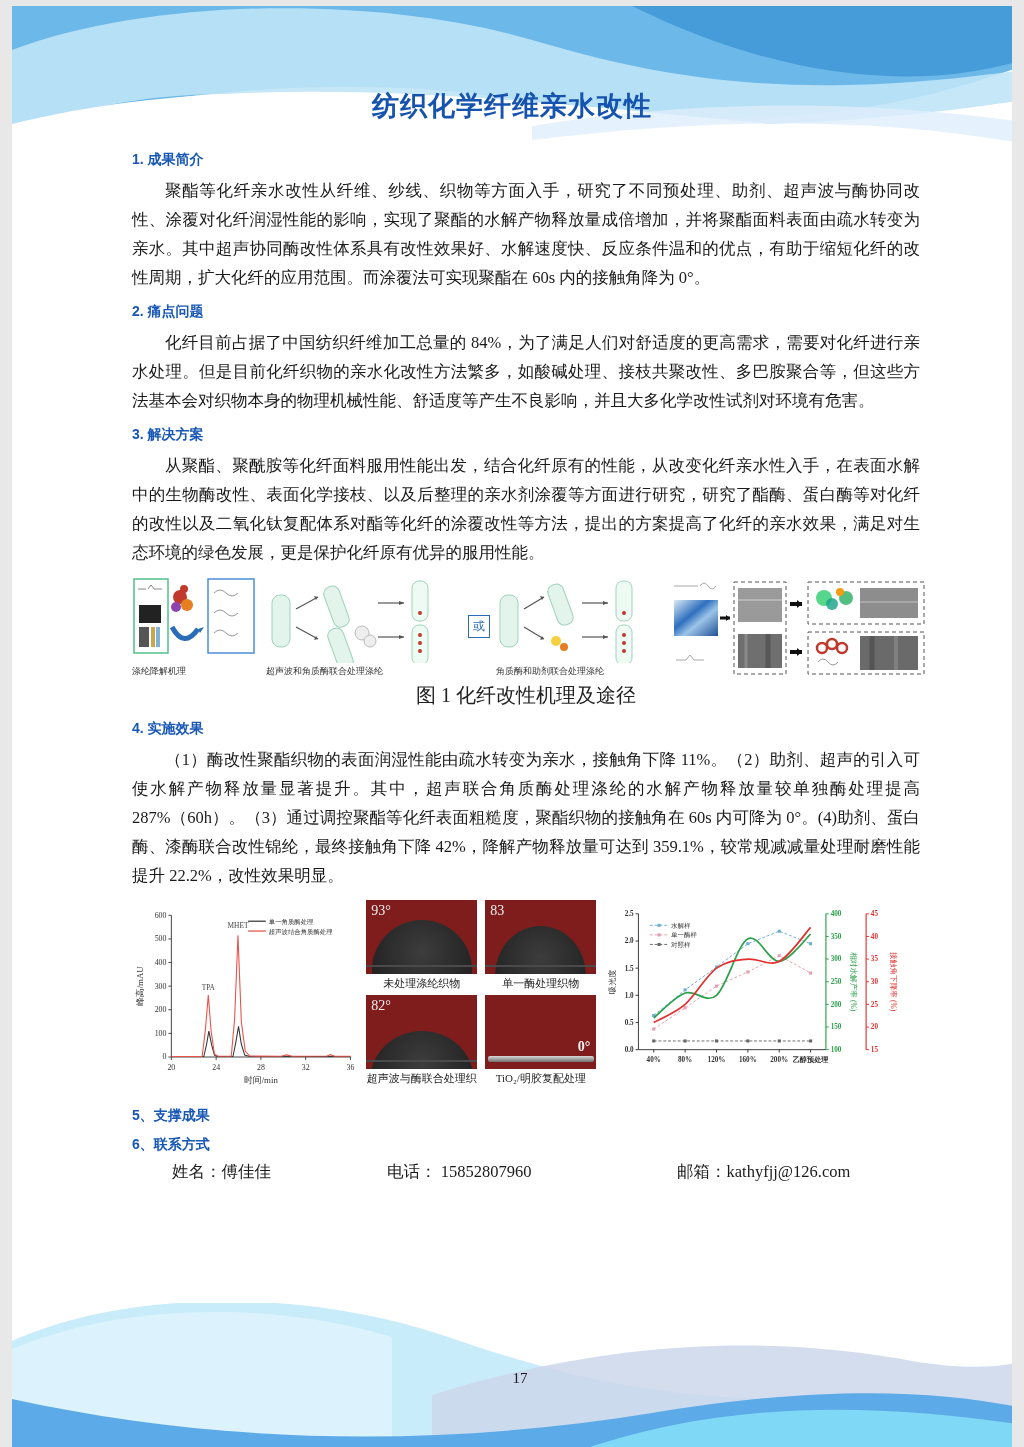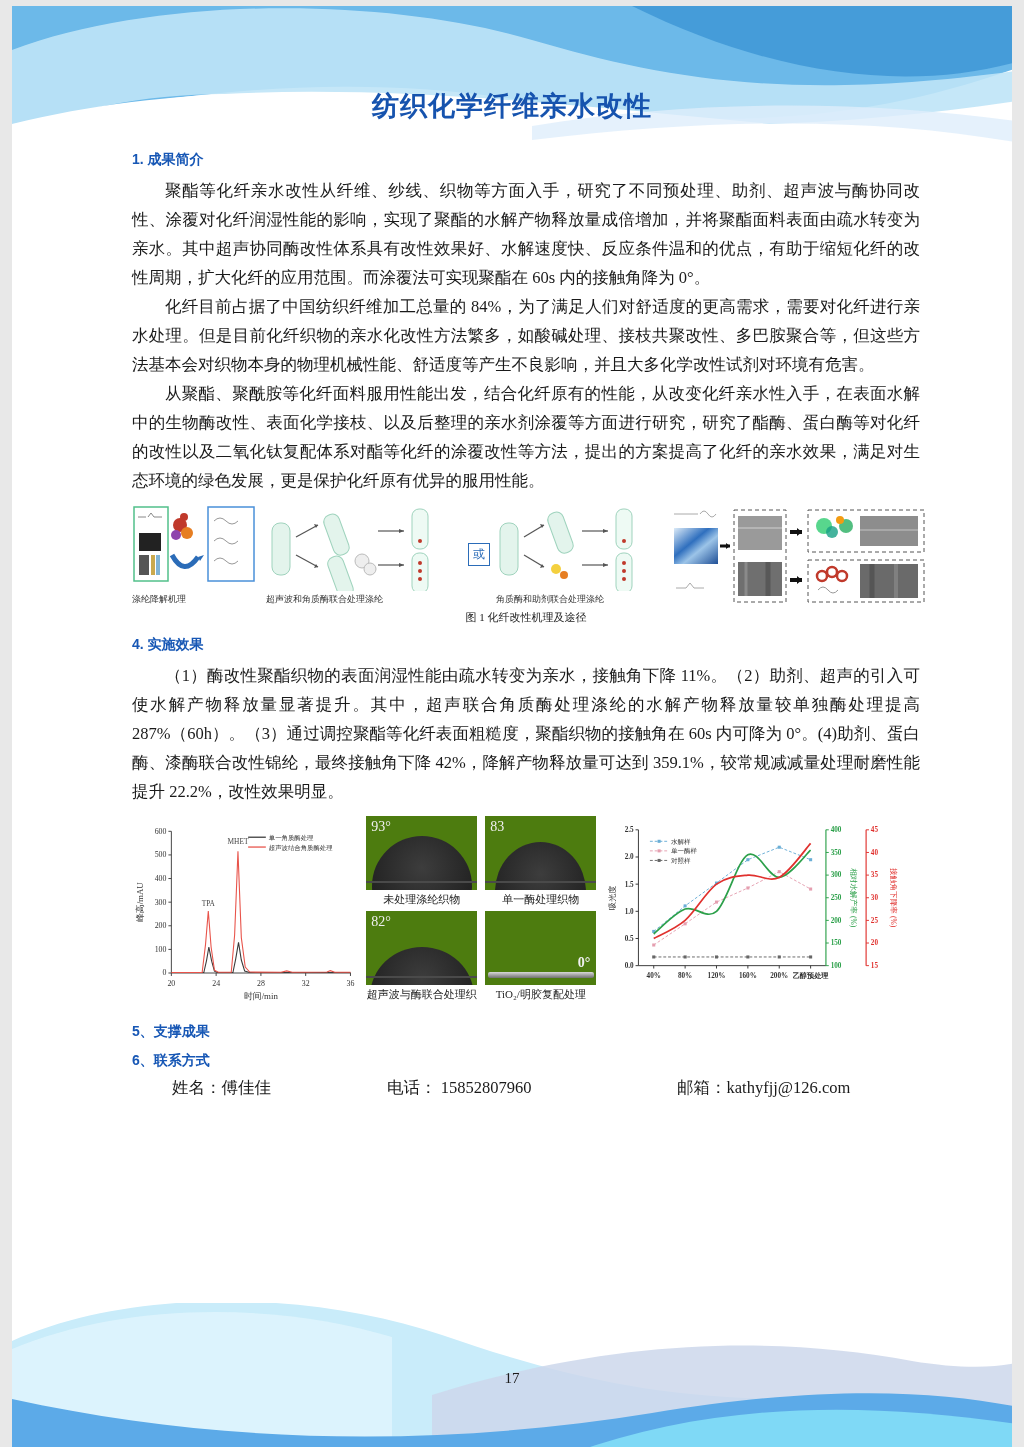--- a/index.html
+++ b/index.html
@@ -8,45 +8,45 @@
   .wave-top,.wave-bottom{position:absolute;left:0;width:1024px;pointer-events:none;}
   .wave-top{top:0;}
   .wave-bottom{bottom:0;}
   .doc-title{position:absolute;top:82px;left:0;width:100%;text-align:center;
              font-family:"Liberation Sans",sans-serif;font-weight:bold;font-size:27px;
              color:#1653ae;letter-spacing:1px;z-index:5;}
   .content{position:absolute;top:134px;left:120px;width:788px;z-index:4;}
   .sec-head{font-family:"Liberation Sans",sans-serif;font-weight:bold;font-size:14px;
             color:#1757b5;margin:11px 0 7px 0;}
   .para{font-size:16.5px;line-height:29px;text-align:justify;text-indent:2em;margin:0;}
-  .fig-caption{text-align:center;font-size:11px;margin:4px 0 2px 0;color:#222;}
+  .fig-caption{text-align:center;font-size:20px;margin:4px 0 2px 0;color:#222;}
   
   .fig1-row{display:flex;align-items:flex-end;gap:6px;margin:8px 0 0 0;}
   .fig1-panel{display:flex;flex-direction:column;align-items:flex-start;}
   .fig1-label{font-size:9px;color:#333;margin-top:2px;white-space:nowrap;}
   .or-box{border:1px solid #2b6cb8;color:#2b6cb8;font-size:12px;padding:2px 4px;margin-bottom:40px;}
   
   .fig2-row{display:flex;gap:8px;margin:10px 0 0 0;align-items:flex-start;}
   .photo-grid{display:grid;grid-template-columns:111px 111px;grid-column-gap:8px;grid-row-gap:4px;width:230px;}
   .photo-cell{display:flex;flex-direction:column;align-items:center;}
-  .photo{position:relative;width:111px;height:74px;background:#4d7c0f;overflow:hidden;}
+  .photo{position:relative;width:111px;height:74px;background:#7f1d1d;overflow:hidden;}
   .dome{position:absolute;left:5%;right:5%;bottom:-62%;height:135%;border-radius:50%;
         background:radial-gradient(circle at 50% 32%,#3d3d3d,#1f1f1f 72%);}
   .dome.small{left:9%;right:9%;bottom:-70%;}
   .dome.flatter{left:3%;right:3%;bottom:-84%;}
   .baseline{position:absolute;bottom:9%;left:0;right:0;height:2px;background:#4a4a4a;}
   .flatdrop{position:absolute;bottom:10%;left:2%;right:2%;height:6px;
             background:linear-gradient(#d8d8d8,#707070);border-radius:2px;}
   .angle{position:absolute;top:3px;left:5px;color:#f0f0f0;font-size:14px;font-family:"Liberation Serif",serif;}
   .angle.br{top:auto;left:auto;right:6px;bottom:14px;font-weight:bold;}
   .pcap{font-size:11px;color:#222;margin-top:2px;white-space:nowrap;}
   .contact-row{display:flex;font-size:16.5px;margin-top:6px;}
   .contact-row .c1{margin-left:40px;width:215px;}
   .contact-row .c2{width:290px;}
-  .page-number{position:absolute;bottom:66px;left:0;width:100%;text-align:center;
+  .page-number{position:absolute;bottom:66px;left:8px;width:100%;text-align:center;
                font-size:15px;color:#1b1b1b;z-index:6;}
 </style>
 </head>
 <body>
 
 <div class="page">
 
   <svg class="wave-top" width="1024" height="170" viewBox="0 0 1024 170">
     <path d="M0,0 H1024 V55 C860,118 700,126 520,96 C340,66 180,84 0,118 Z" fill="#6cb9e9"></path>
     <path d="M620,0 H1024 V50 C910,88 770,74 620,0 Z" fill="#3e96d6" opacity="0.85"></path>
@@ -55,22 +55,24 @@
     <path d="M520,120 C700,90 880,96 1024,118 V140 C880,112 720,110 520,134 Z" fill="#dfeefb" opacity="0.8"></path>
   </svg>
 
   <div class="doc-title">纺织化学纤维亲水改性</div>
 
   <div class="content">
 
     <div class="sec-head">1. 成果简介</div>
     <p class="para">聚酯等化纤亲水改性从纤维、纱线、织物等方面入手，研究了不同预处理、助剂、超声波与酶协同改性、涂覆对化纤润湿性能的影响，实现了聚酯的水解产物释放量成倍增加，并将聚酯面料表面由疏水转变为亲水。其中超声协同酶改性体系具有改性效果好、水解速度快、反应条件温和的优点，有助于缩短化纤的改性周期，扩大化纤的应用范围。而涂覆法可实现聚酯在 60s 内的接触角降为 0°。</p>
 
+    <div class="sec-head">2. 痛点问题</div>
     <p class="para">化纤目前占据了中国纺织纤维加工总量的 84%，为了满足人们对舒适度的更高需求，需要对化纤进行亲水处理。但是目前化纤织物的亲水化改性方法繁多，如酸碱处理、接枝共聚改性、多巴胺聚合等，但这些方法基本会对织物本身的物理机械性能、舒适度等产生不良影响，并且大多化学改性试剂对环境有危害。</p>
 
+    <div class="sec-head">3. 解决方案</div>
     <p class="para">从聚酯、聚酰胺等化纤面料服用性能出发，结合化纤原有的性能，从改变化纤亲水性入手，在表面水解中的生物酶改性、表面化学接枝、以及后整理的亲水剂涂覆等方面进行研究，研究了酯酶、蛋白酶等对化纤的改性以及二氧化钛复配体系对酯等化纤的涂覆改性等方法，提出的方案提高了化纤的亲水效果，满足对生态环境的绿色发展，更是保护化纤原有优异的服用性能。</p>
 
     <div class="fig1-row">
       <div class="fig1-panel">
         <svg width="128" height="88" viewBox="0 0 128 88">
           <rect x="2" y="4" width="34" height="74" fill="none" stroke="#52c08a" stroke-width="1.5"></rect>
           <path d="M6,14 h8 m2,0 l3,-4 l3,4 h8" stroke="#888" fill="none" stroke-width="1"></path>
           <rect x="7" y="30" width="22" height="18" fill="#222"></rect>
           <rect x="7" y="52" width="10" height="20" fill="#555"></rect>
           <rect x="19" y="52" width="4" height="20" fill="#caa94e"></rect>

